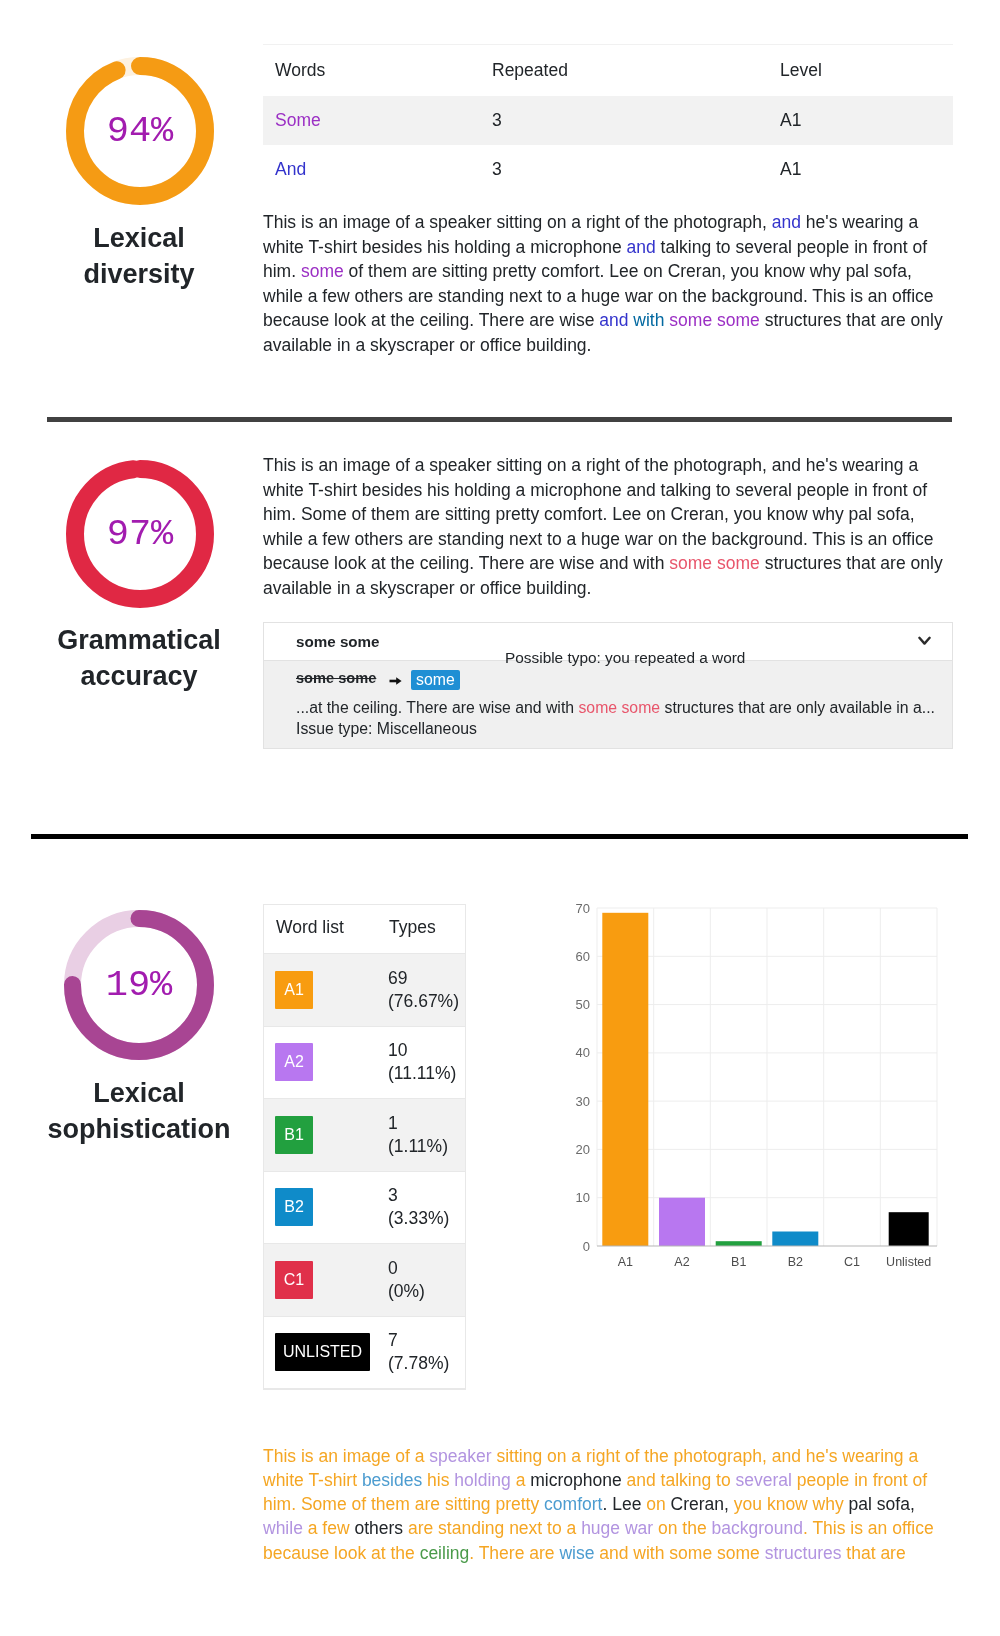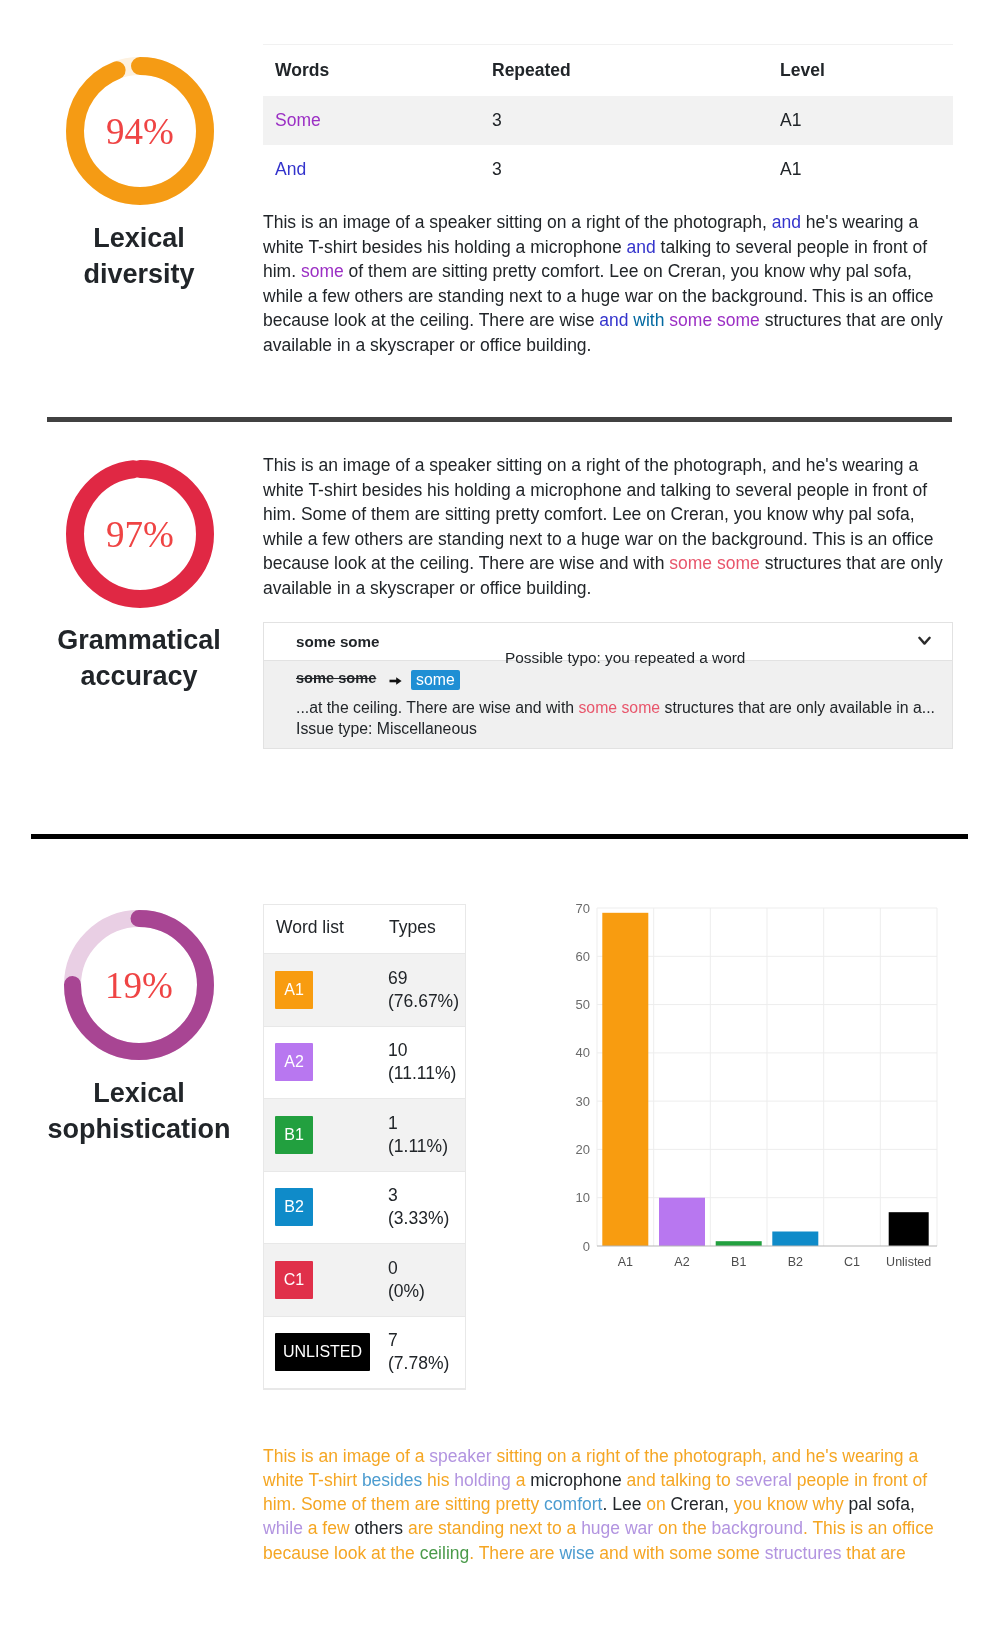--- a/index.html
+++ b/index.html
@@ -3,26 +3,26 @@
 <meta charset="utf-8">
 <style>
   html,body{margin:0;padding:0;}
   body{width:1000px;background:#fff;font-family:"Liberation Sans",sans-serif;color:#212529;}
   .page{position:relative;width:1000px;height:1636px;overflow:hidden;background:#fff;}
   .divider{position:absolute;}
 
   .donut{position:absolute;}
   .donut svg{display:block;}
   .donut .val{position:absolute;left:0;top:0;right:0;bottom:0;display:flex;align-items:center;justify-content:center;
-     font-size:37px;color:#ef4444;font-family:Liberation Serif, serif;}
+     font-size:37px;color:#a21caf;font-family:Liberation Mono, monospace;}
   .metric-label{position:absolute;text-align:center;font-weight:bold;font-size:27px;line-height:35.6px;color:#212529;}
 
   .words-table{position:absolute;}
   .words-table table{width:100%;border-collapse:collapse;table-layout:fixed;}
-  .words-table th{font-weight:bold;color:#212529;text-align:left;font-size:17.5px;padding:15px 12px;}
+  .words-table th{font-weight:normal;color:#212529;text-align:left;font-size:17.5px;padding:15px 12px;}
   .words-table td{font-size:17.5px;padding:14px 12px;}
   .words-table tr.alt td{background:#f2f2f2;}
 
   .para{position:absolute;font-size:17.5px;line-height:24.6px;color:#212529;white-space:nowrap;}
   .pline{white-space:pre;}
 
   .gcard{position:absolute;border:1px solid #e2e2e2;background:#fff;box-sizing:border-box;}
   .ghead{position:relative;height:37px;line-height:37px;font-size:16px;}
   .ghead .m{position:absolute;left:32px;top:0;font-weight:bold;font-size:15.2px;}
   .ghead .msg{position:absolute;left:241px;top:16px;font-size:15.4px;}

